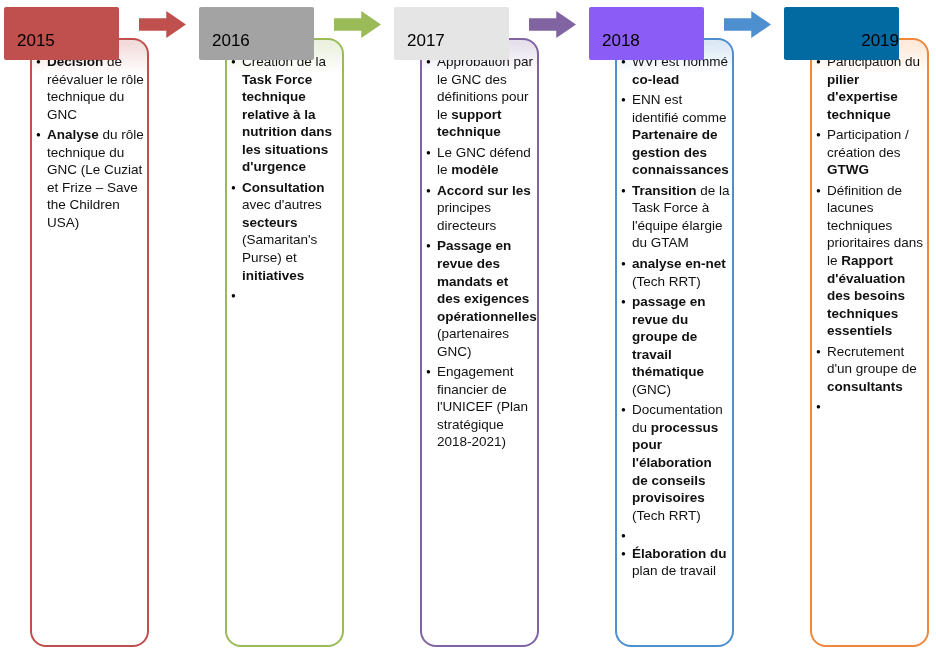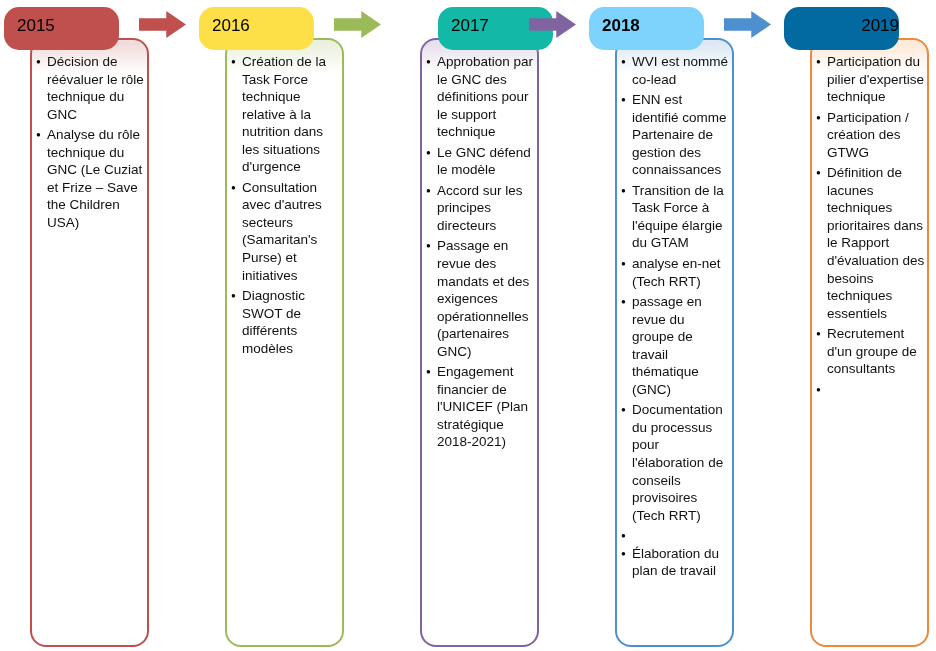--- a/index.html
+++ b/index.html
@@ -31,24 +31,24 @@
     border-radius: 16px;
     box-sizing: border-box;
     z-index: 1;
     overflow: hidden;
   }
   .year-box {
     position: absolute;
     left: 4px;
     top: 7px;
     width: 115px;
-    height: 43px;
-    border-radius: 15px;
+    height: 53px;
+    border-radius: 2px;
     box-sizing: border-box;
-    padding: 9px 0 0 13px;
+    padding: 24px 0 0 13px;
     font-size: 17px;
     color: #000000;
     z-index: 2;
   }
   .arrow {
     position: absolute;
     left: 139px;
     top: 11px;
     width: 47px;
     height: 27px;
@@ -72,21 +72,21 @@
     width: 11px;
     font-size: 8px;
     padding-top: 4px;
     color: #000000;
   }
   ul.bullets .txt {
     flex: 1 1 auto;
     min-width: 0;
   }
   ul.bullets b {
-    font-weight: normal;
+    font-weight: bold;
   }
 </style>
 </head>
 <body>
 
 <div id="canvas">
     <div class="col" style="left: 0px;">
       <div class="content-box" style="border-color: rgb(192, 80, 77); background: linear-gradient(rgb(242, 220, 219) 4px, rgb(255, 255, 255) 34px);">
         <ul class="bullets">
           <li>
@@ -110,25 +110,24 @@
           <li>
             <span class="dot">●</span>
             <span class="txt"><span>Création de la </span><b>Task Force technique relative à la nutrition dans les situations d'urgence</b></span>
           </li>
           <li>
             <span class="dot">●</span>
             <span class="txt"><b>Consultation</b><span> avec d'autres </span><b>secteurs</b><span> (Samaritan's Purse) et </span><b>initiatives</b></span>
           </li>
           <li>
             <span class="dot">●</span>
-            <span class="txt"><b>Diagnostic SWOT</b><span> de différents modèles</span></span>
-          </li>
-        </ul>
-      </div>
-      <div class="year-box" style="background: #fde047;">2016</div>
+          </li>
+        </ul>
+      </div>
+      <div class="year-box" style="background: #a3a3a3;">2016</div>
       <svg class="arrow" viewBox="0 0 50 28" preserveAspectRatio="none">
         <polygon points="0,7.5 29,7.5 29,0 50,14 29,28 29,20.5 0,20.5" fill="#9BBB59"></polygon>
       </svg>
     </div>
     <div class="col" style="left: 390px;">
       <div class="content-box" style="border-color: rgb(128, 100, 162); background: linear-gradient(rgb(230, 224, 236) 4px, rgb(255, 255, 255) 34px);">
         <ul class="bullets">
           <li>
             <span class="dot">●</span>
             <span class="txt"><span>Approbation par le GNC des définitions pour le </span><b>support technique</b></span>
@@ -144,21 +143,21 @@
           <li>
             <span class="dot">●</span>
             <span class="txt"><b>Passage en revue des mandats et des exigences opérationnelles</b><span> (partenaires GNC)</span></span>
           </li>
           <li>
             <span class="dot">●</span>
             <span class="txt"><span>Engagement financier de l'UNICEF (Plan stratégique 2018-2021)</span></span>
           </li>
         </ul>
       </div>
-      <div class="year-box" style="background: #14b8a6; margin-left: 44px;">2017</div>
+      <div class="year-box" style="background: #e5e5e5;">2017</div>
       <svg class="arrow" viewBox="0 0 50 28" preserveAspectRatio="none">
         <polygon points="0,7.5 29,7.5 29,0 50,14 29,28 29,20.5 0,20.5" fill="#8064A2"></polygon>
       </svg>
     </div>
     <div class="col" style="left: 585px;">
       <div class="content-box" style="border-color: rgb(78, 144, 207); background: linear-gradient(rgb(220, 233, 245) 4px, rgb(255, 255, 255) 34px);">
         <ul class="bullets">
           <li>
             <span class="dot">●</span>
             <span class="txt"><span>WVI est nommé </span><b>co-lead</b></span>
@@ -185,21 +184,21 @@
           </li>
           <li>
             <span class="dot">●</span>
           </li>
           <li>
             <span class="dot">●</span>
             <span class="txt"><b>Élaboration du</b><span> plan de travail</span></span>
           </li>
         </ul>
       </div>
-      <div class="year-box" style="background: #7dd3fc; font-weight: bold;">2018</div>
+      <div class="year-box" style="background: #8b5cf6;">2018</div>
       <svg class="arrow" viewBox="0 0 50 28" preserveAspectRatio="none">
         <polygon points="0,7.5 29,7.5 29,0 50,14 29,28 29,20.5 0,20.5" fill="#4E90CF"></polygon>
       </svg>
     </div>
     <div class="col" style="left: 780px;">
       <div class="content-box" style="border-color: rgb(240, 136, 60); background: linear-gradient(rgb(253, 234, 218) 4px, rgb(255, 255, 255) 34px);">
         <ul class="bullets">
           <li>
             <span class="dot">●</span>
             <span class="txt"><span>Participation du </span><b>pilier d'expertise technique</b></span>

